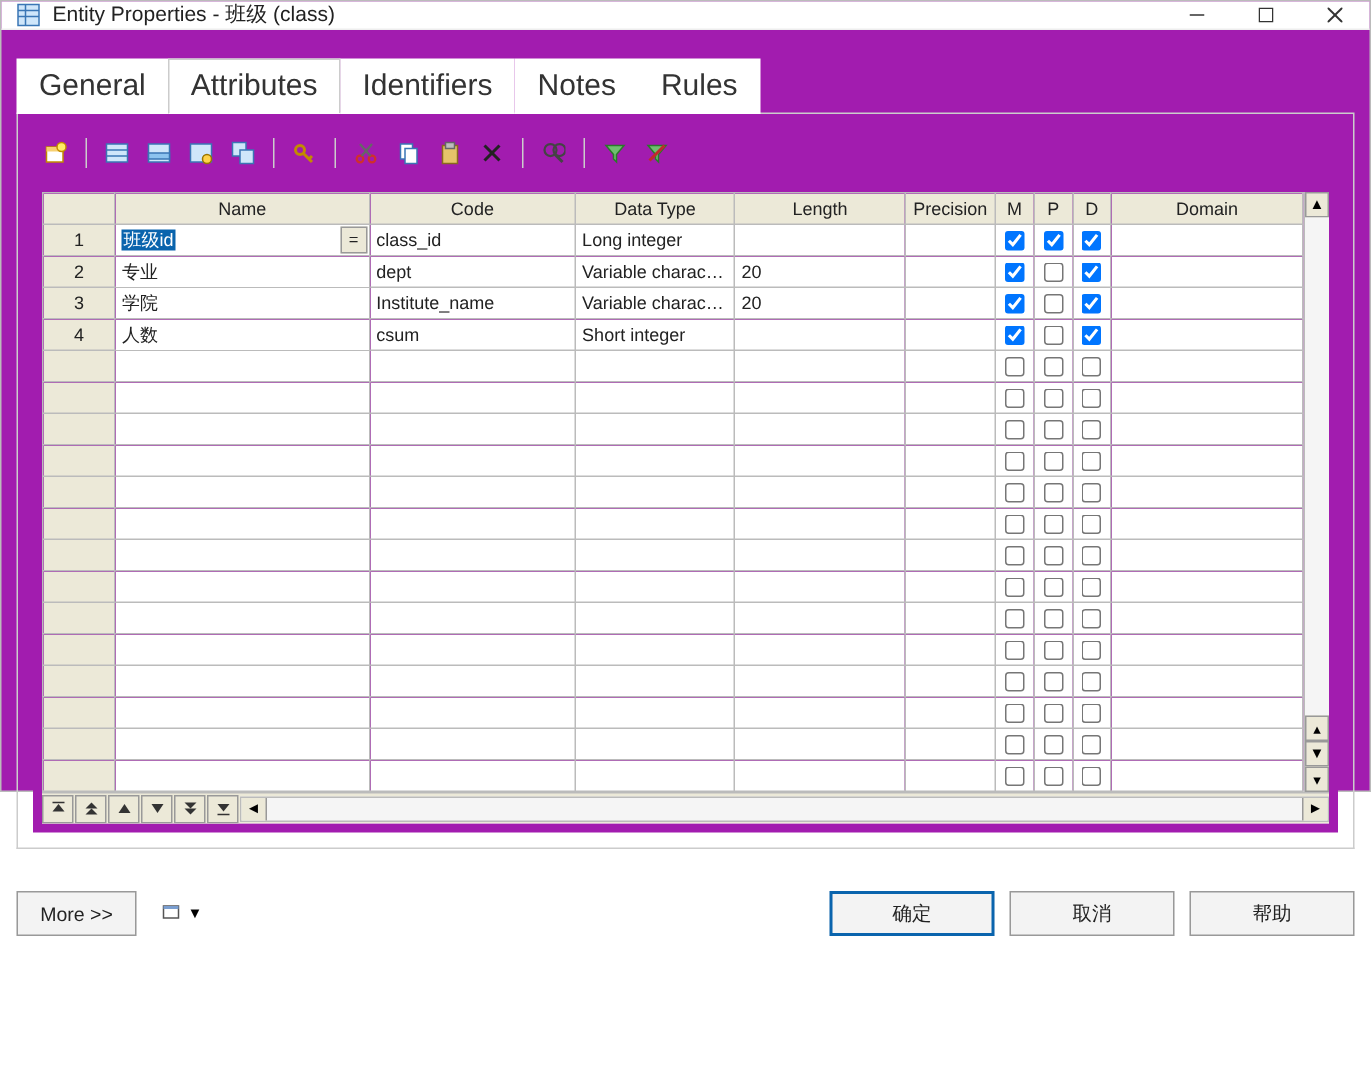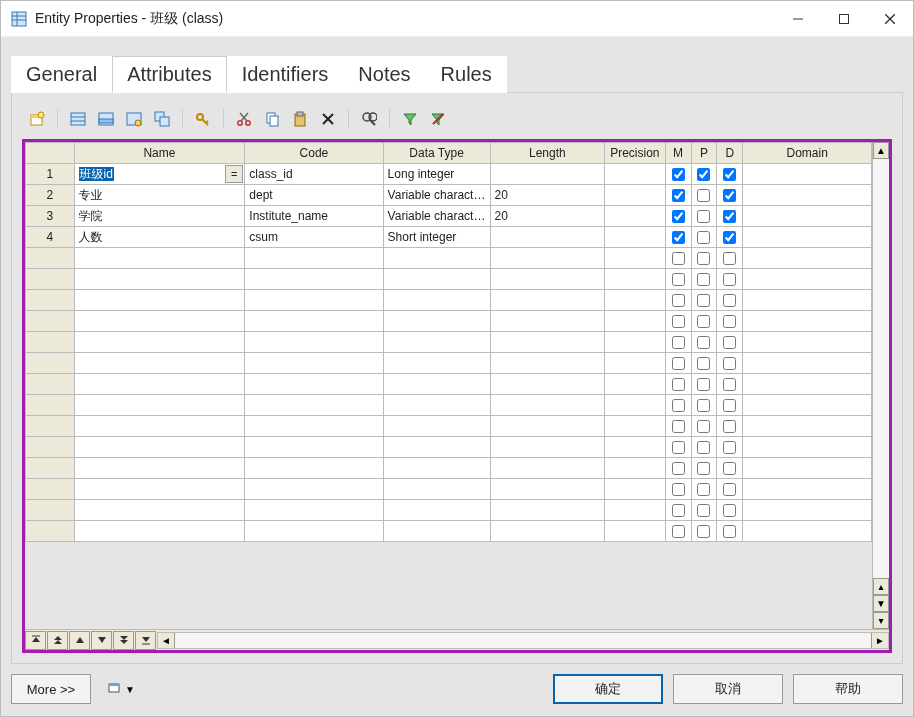--- a/index.html
+++ b/index.html
@@ -7,25 +7,25 @@
     margin: 0;
     font-family: "Segoe UI", Tahoma, sans-serif;
     font-size: 12px;
     background: #fff;
     width: 914px;
     height: 717px;
     overflow: hidden;
   }
   .window {
     width: 914px;
-    height: 717px;
+    height: 528px;
     display: flex;
     flex-direction: column;
     border: 1px solid #bbb;
-    background: #e5e5e5;
+    background: #a21caf;
   }
   .titlebar {
     height: 36px;
     display: flex;
     align-items: center;
     padding: 0 0 0 10px;
     background: #fff;
     border-bottom: 1px solid #eee;
   }
   .title-icon {
@@ -82,21 +82,21 @@
     padding:4px 2px 8px 2px;
   }
   .tb-btn {
     width:26px;height:24px;display:flex;align-items:center;justify-content:center;
     border:1px solid transparent;
   }
   .tb-sep { width:1px;height:20px;background:#ccc;margin:0 5px; }
 
   .grid-wrap {
     flex:1;
-    border:3px solid #a21caf;
+    border:6px solid #a21caf;
     display:flex;
     flex-direction:column;
     overflow:hidden;
   }
   table.grid {
     border-collapse:collapse;
     width:100%;
     table-layout:fixed;
   }
   .grid th, .grid td {
@@ -159,21 +159,21 @@
     flex:1;display:flex;align-items:center;background:#f5f5f5;border:1px solid #bbb;height:17px;
   }
   .hscroll .harrow { width:17px;height:100%;display:flex;align-items:center;justify-content:center;background:#ece9d8;border-right:1px solid #999;font-size:10px; }
   .hscroll .harrow.right{border-right:none;border-left:1px solid #999;}
   .hscroll .htrack{flex:1;}
 
   .dialog-buttons {
     display:flex;
     align-items:center;
     gap:10px;
-    margin-top:10px;
+    margin-top:28px;
   }
   .dlg-btn {
     height:30px;min-width:110px;border:1px solid #999;background:#f3f3f3;
     display:flex;align-items:center;justify-content:center;font-size:13px;color:#222;
   }
   .dlg-btn.default { border:2px solid #0a64ad; }
   .dlg-btn.disabled { color:#999; }
   .more-btn { min-width:80px; }
   .dropdown-small {
     display:flex;align-items:center;gap:4px;height:30px;padding:0 6px;

